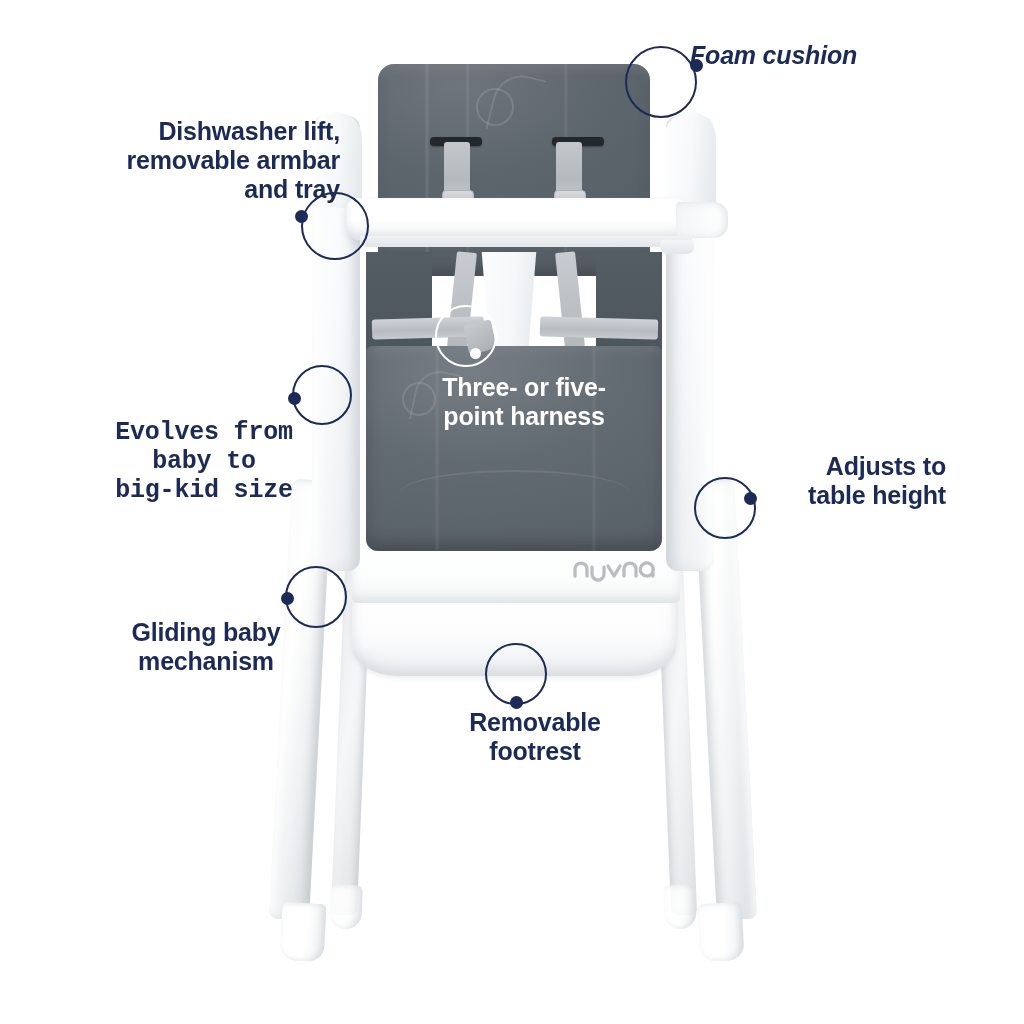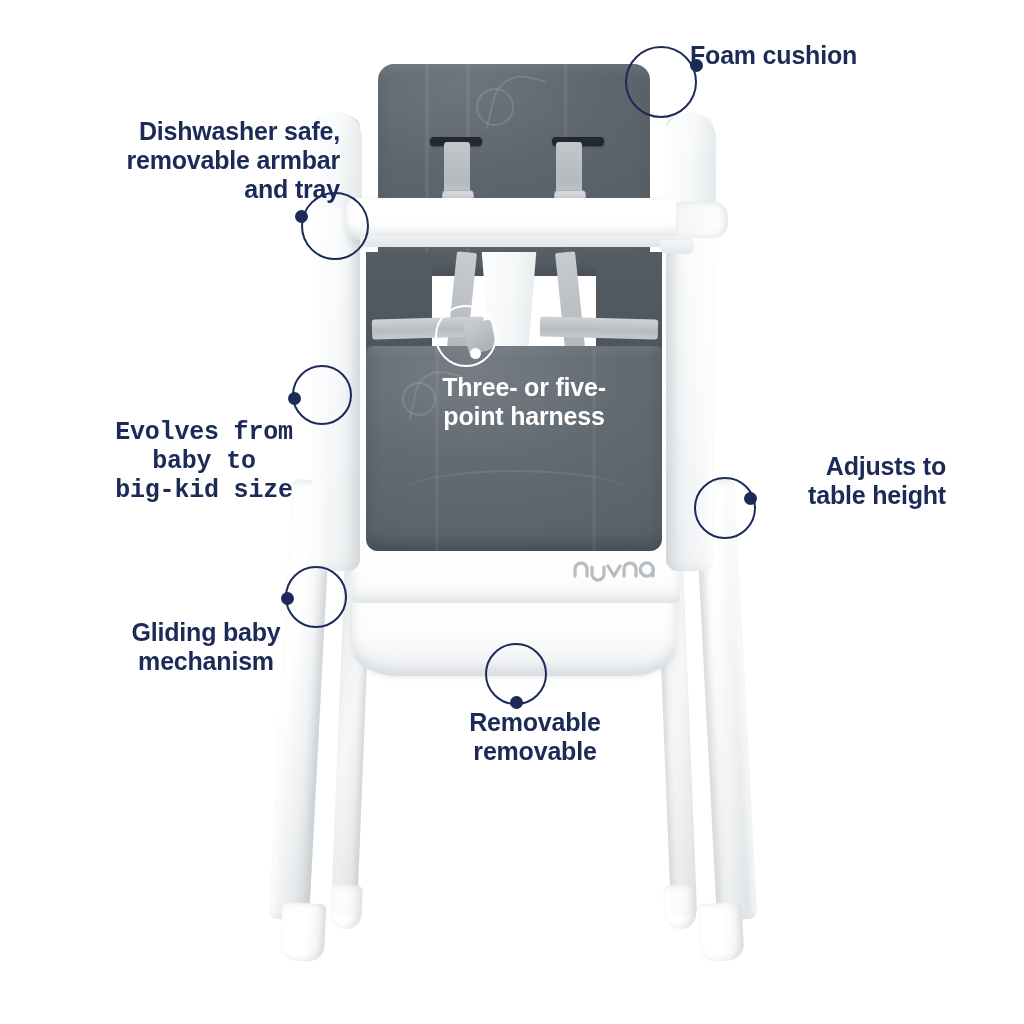--- a/index.html
+++ b/index.html
@@ -425,24 +425,24 @@
 
     <div id="tray"></div>
     <div id="tray-right-wing"></div>
     <div id="tray-lip"></div>
     <div id="tray-tab"></div>
   </div>
 
   <div id="callout-layer">
       <div class="ring" style="left: 625px; top: 46px; width: 72px; height: 72px;"></div>
       <div class="dot" style="left: 690px; top: 59px;"></div>
-      <div class="callout-label" style="left: 690px; top: 41px; text-align: left;">Foam cushion</div>
+      <div class="callout-label" style="left: 690px; top: 41px; text-align: left; font-style: italic;">Foam cushion</div>
       <div class="ring" style="left: 301px; top: 192px; width: 68px; height: 68px;"></div>
       <div class="dot" style="left: 295px; top: 210px;"></div>
-      <div class="callout-label" style="left: 82px; top: 117px; width: 258px; text-align: right;">Dishwasher safe,
+      <div class="callout-label" style="left: 82px; top: 117px; width: 258px; text-align: right;">Dishwasher lift,
 removable armbar
 and tray</div>
       <div class="ring" style="left: 292px; top: 365px; width: 60px; height: 60px;"></div>
       <div class="dot" style="left: 288px; top: 392px;"></div>
       <div class="callout-label" style="left: 112px; top: 418px; width: 184px; text-align: center; font-family: Liberation Mono, monospace;">Evolves from
 baby to
 big-kid size</div>
       <div class="ring" style="left: 285px; top: 566px; width: 62px; height: 62px;"></div>
       <div class="dot" style="left: 281px; top: 592px;"></div>
       <div class="callout-label" style="left: 118px; top: 618px; width: 176px; text-align: center;">Gliding baby
@@ -451,16 +451,16 @@
       <div class="dot white-dot" style="left: 470px; top: 348px;"></div>
       <div class="callout-label white" style="left: 424px; top: 373px; width: 200px; text-align: center;">Three- or five-
 point harness</div>
       <div class="ring" style="left: 694px; top: 477px; width: 62px; height: 62px;"></div>
       <div class="dot" style="left: 744px; top: 492px;"></div>
       <div class="callout-label" style="left: 770px; top: 452px; width: 176px; text-align: right;">Adjusts to
 table height</div>
       <div class="ring" style="left: 485px; top: 643px; width: 62px; height: 62px;"></div>
       <div class="dot" style="left: 510px; top: 696px;"></div>
       <div class="callout-label" style="left: 440px; top: 708px; width: 190px; text-align: center;">Removable
-removable</div>
+footrest</div>
     </div>
 
 </div>
 
 </body></html>

